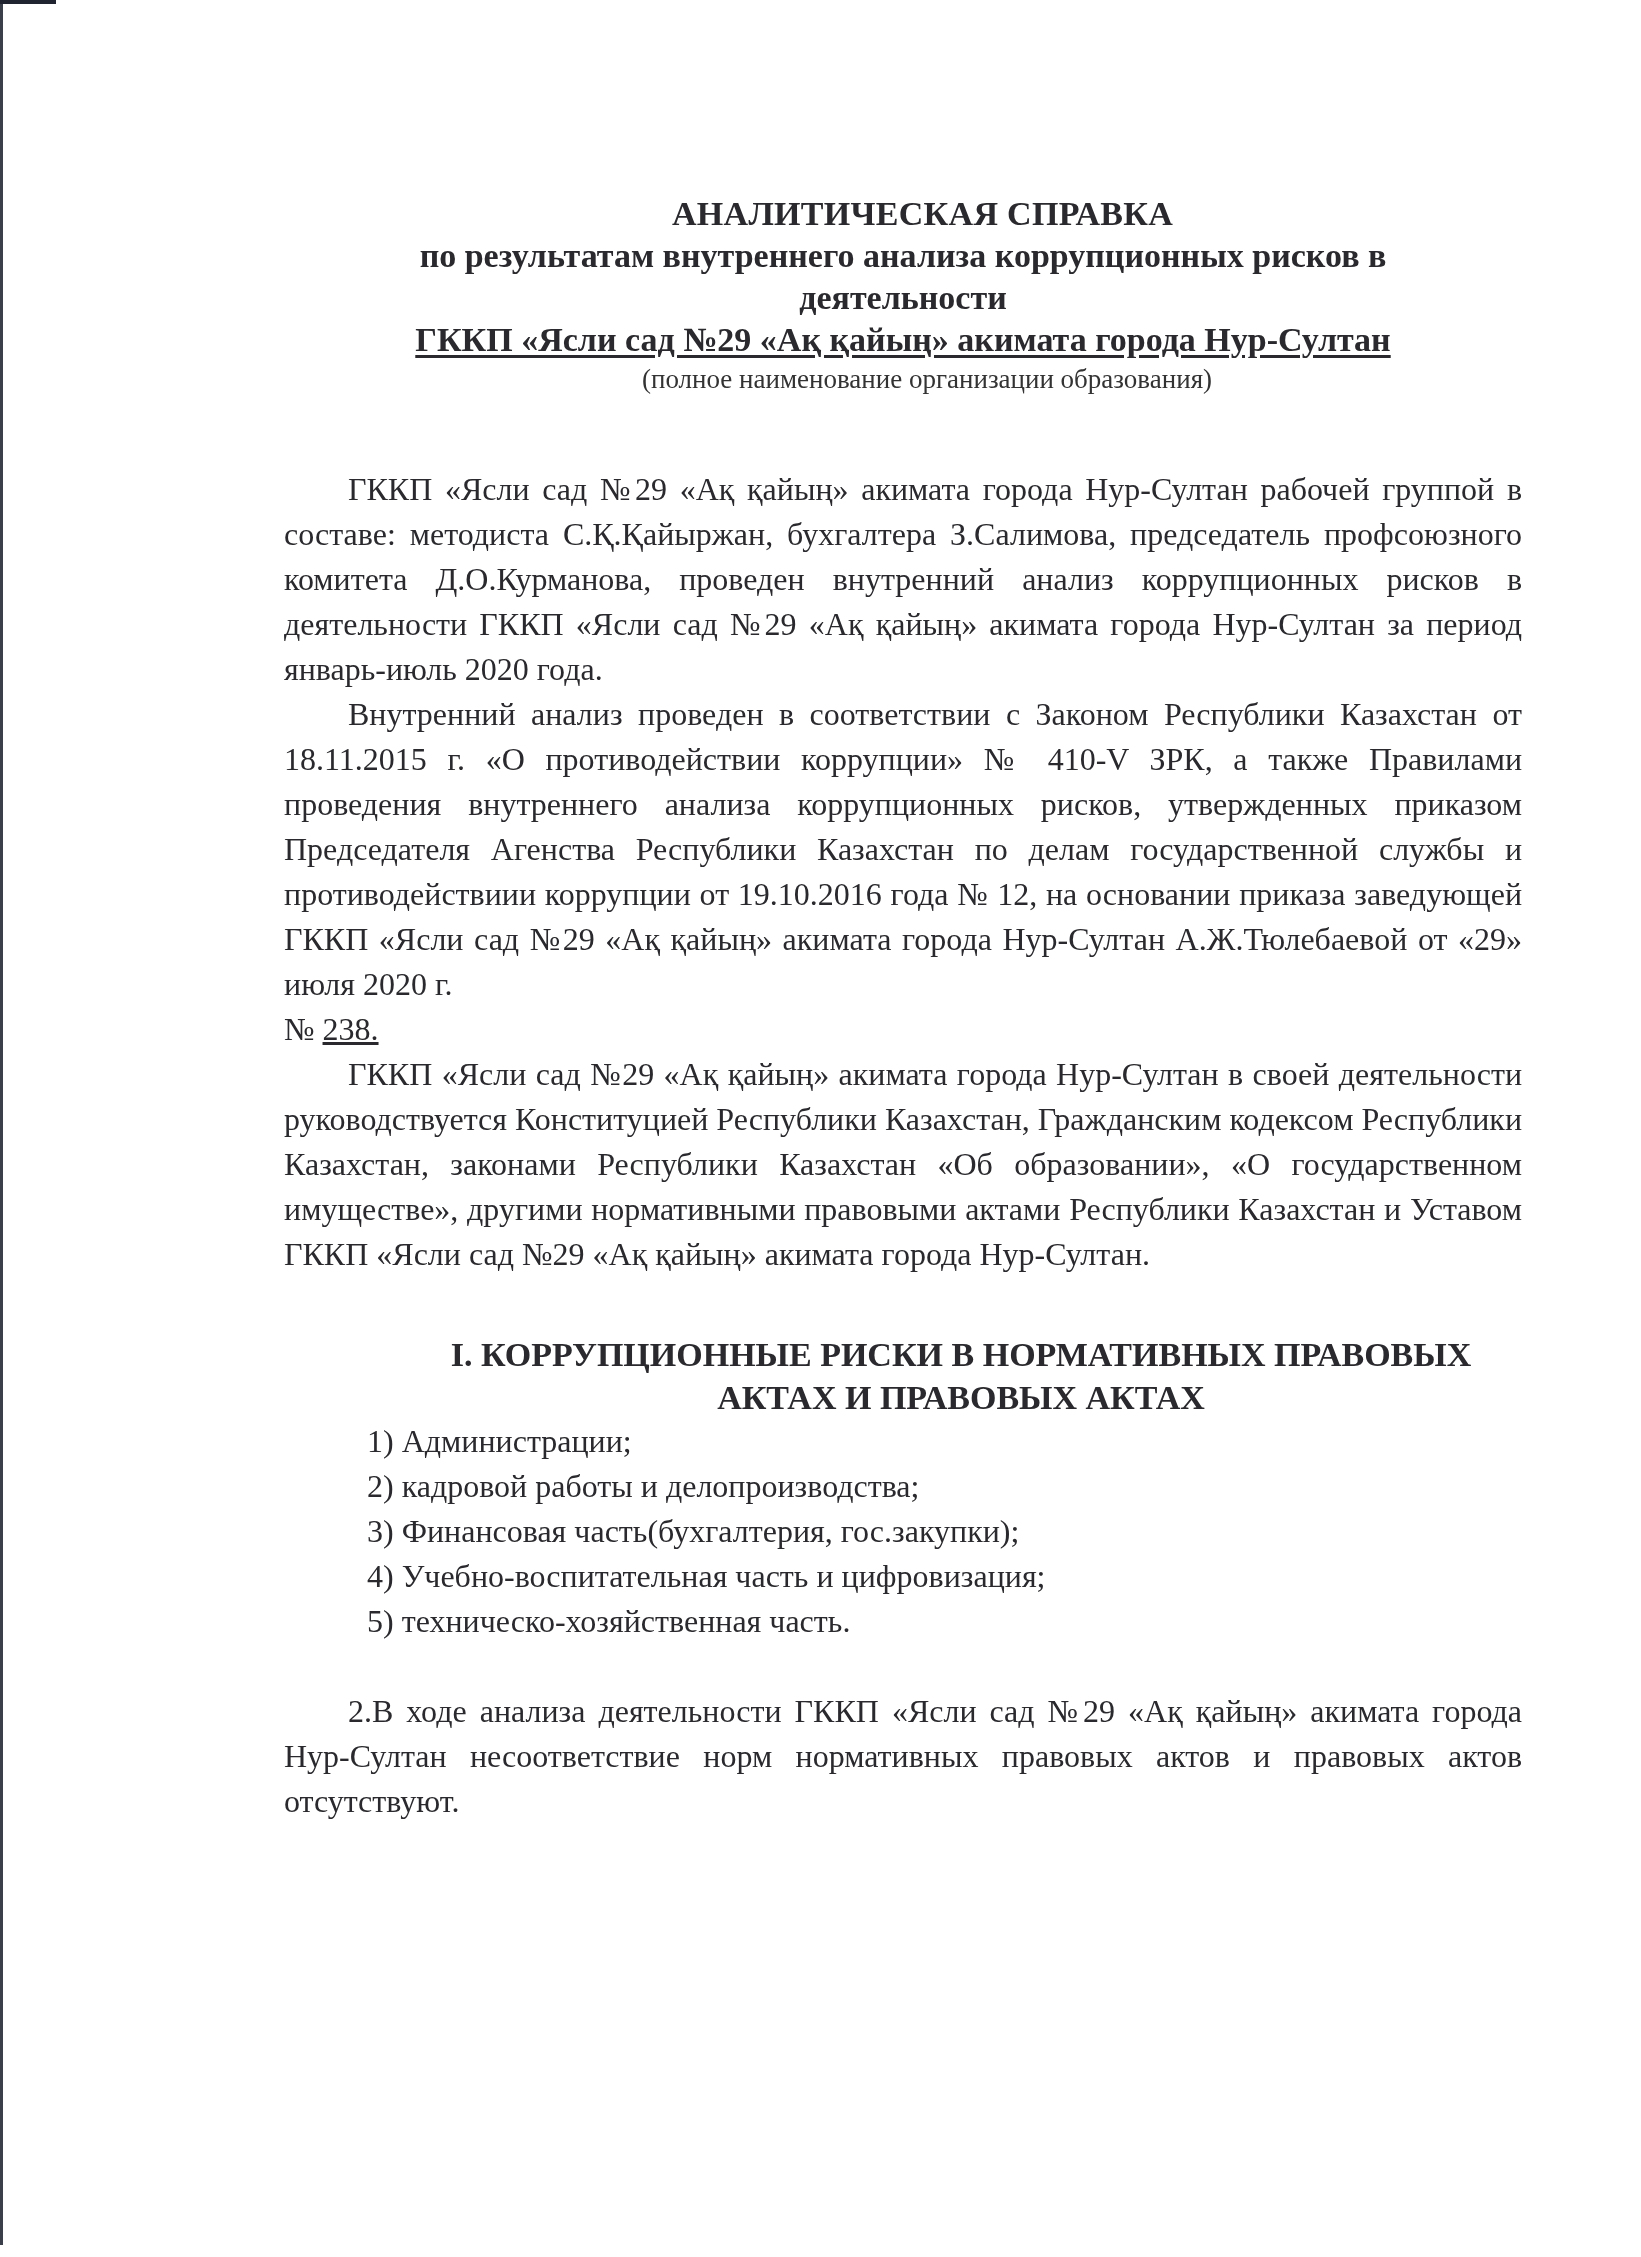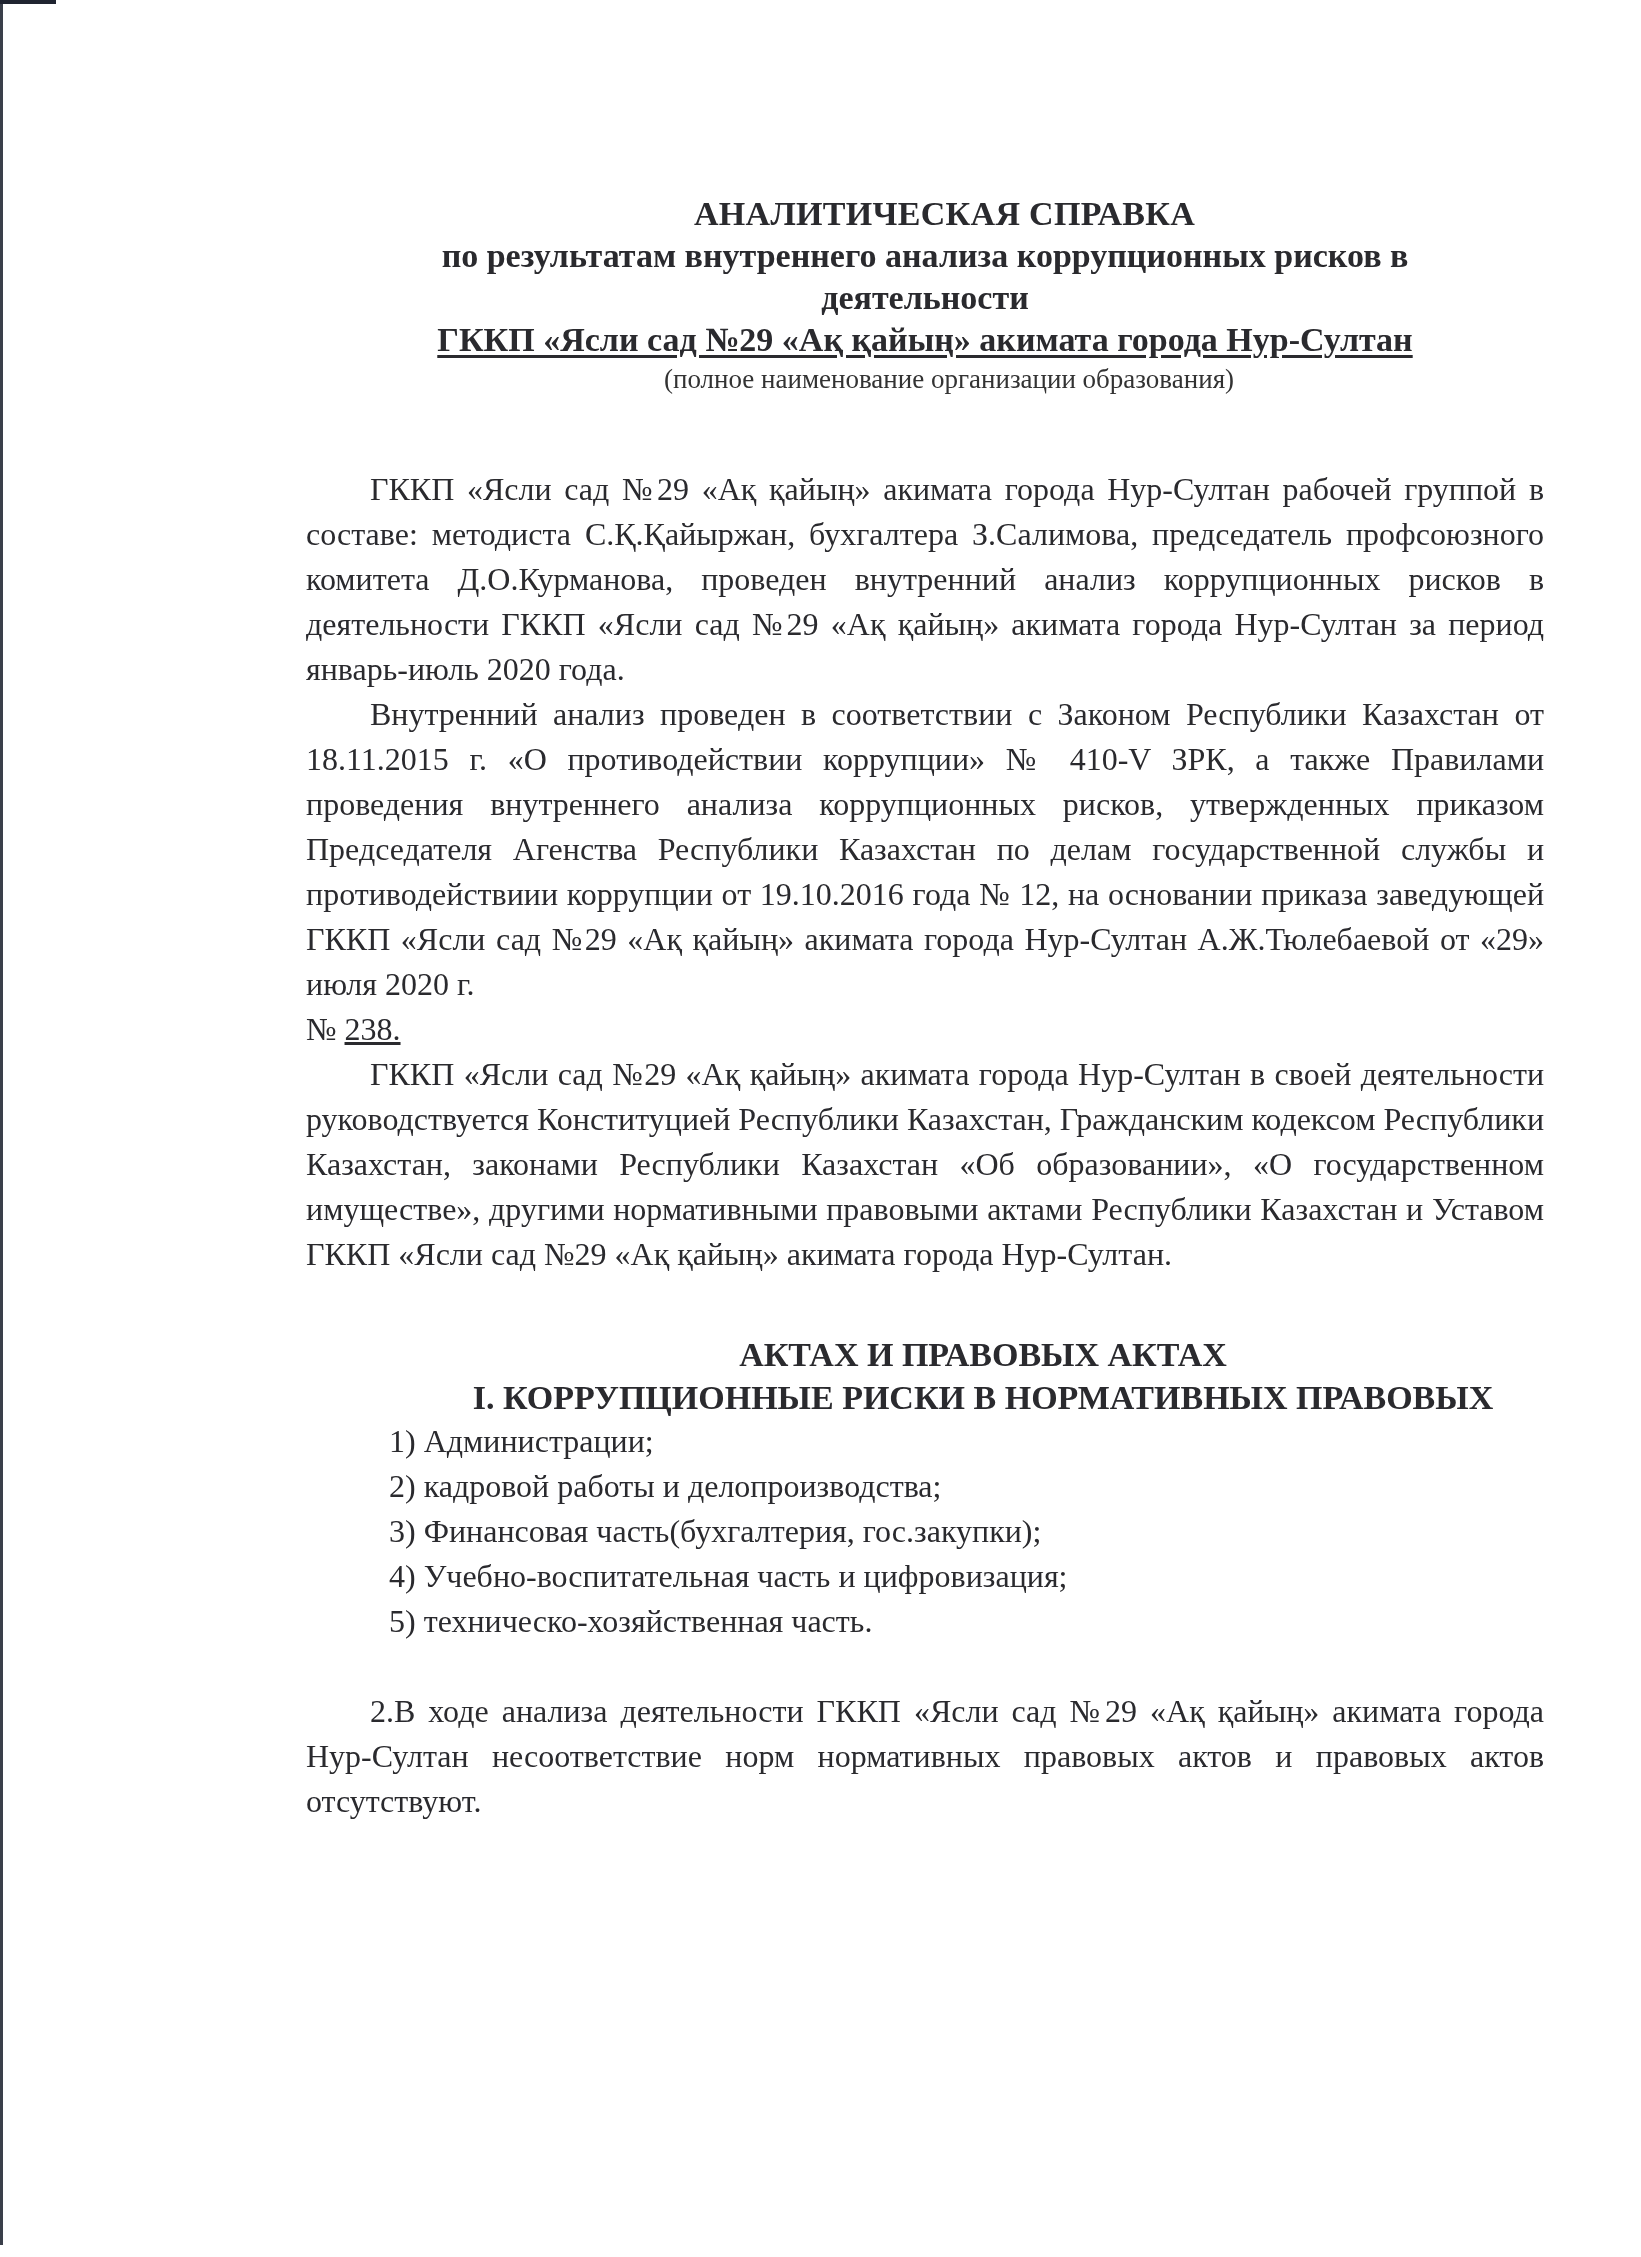--- a/index.html
+++ b/index.html
@@ -2,21 +2,21 @@
 <html><head>
 <meta charset="utf-8">
 <style>
   html, body { margin: 0; padding: 0; }
   body {
     width: 1641px; height: 2257px; background: #ffffff; position: relative; overflow: hidden;
     font-family: "Liberation Serif", "DejaVu Serif", serif; color: #2a2a2e;
   }
   .edge-left { position: absolute; left: 0; top: 0; width: 2.9px; height: 2245px; background: #3a3f4a; }
   .corner-mark { position: absolute; left: 0; top: 0; width: 56px; height: 3.9px; background: #1f2430; }
-  .page { position: absolute; left: 306px; top: 193px; width: 1238px; }
+  .page { position: absolute; left: 284px; top: 193px; width: 1238px; }
   .title-block { text-align: center; font-weight: bold; }
   .title { font-size: 34px; line-height: 42px; letter-spacing: 0.3px; margin: 0; padding-left: 39px; }
   .subtitle { font-size: 34px; line-height: 42px; margin: 0; }
   .org { font-size: 34px; line-height: 42px; margin: 0; text-decoration: underline; text-decoration-thickness: 2.9px; text-underline-offset: 3.9px; }
   .caption { font-size: 27px; line-height: 35px; font-weight: normal; margin: 1px 0 0 0; padding-left: 48px; color: #333; }
   .body-text { font-size: 32px; line-height: 45px; text-align: justify; margin: 0; }
   .indent { text-indent: 64px; }
   .p1 { margin-top: 70px; }
   .section-heading { text-align: center; font-weight: bold; font-size: 34px; line-height: 43px; margin: 56px 0 0 0; padding-left: 116px; }
   .section-heading div { }
@@ -40,22 +40,22 @@
     <p class="org">ГККП «Ясли сад №29 «Ақ қайың» акимата города Нур-Султан</p>
     <p class="caption">(полное наименование организации образования)</p>
   </div>
 
   <p class="body-text indent p1">ГККП «Ясли сад №29 «Ақ қайың» акимата города Нур-Султан рабочей группой в составе: методиста С.Қ.Қайыржан, бухгалтера З.Салимова, председатель профсоюзного комитета Д.О.Курманова, проведен внутренний анализ коррупционных рисков в деятельности ГККП «Ясли сад №29 «Ақ қайың» акимата города Нур-Султан за период январь-июль 2020 года.</p>
   <p class="body-text indent">Внутренний анализ проведен в соответствии с Законом Республики Казахстан от 18.11.2015 г. «О противодействии коррупции» № 410-V ЗРК, а также Правилами проведения внутреннего анализа коррупционных рисков, утвержденных приказом Председателя Агенства Республики Казахстан по делам государственной службы и противодействиии коррупции от 19.10.2016 года № 12, на основании приказа заведующей ГККП «Ясли сад №29 «Ақ қайың» акимата города Нур-Султан  А.Ж.Тюлебаевой от «29» июля 2020 г.</p>
   <p class="body-text"><span>№ </span><span class="u">238.</span></p>
   <p class="body-text indent">ГККП «Ясли сад №29 «Ақ қайың» акимата города Нур-Султан в своей деятельности руководствуется Конституцией Республики Казахстан, Гражданским кодексом Республики Казахстан, законами Республики Казахстан «Об образовании», «О государственном имуществе», другими нормативными правовыми актами Республики Казахстан и Уставом ГККП «Ясли сад №29 «Ақ қайың» акимата города Нур-Султан.</p>
 
   <div class="section-heading">
+    <div>I. КОРРУПЦИОННЫЕ РИСКИ В НОРМАТИВНЫХ ПРАВОВЫХ</div>
     <div>АКТАХ И ПРАВОВЫХ АКТАХ</div>
-    <div>I. КОРРУПЦИОННЫЕ РИСКИ В НОРМАТИВНЫХ ПРАВОВЫХ</div>
   </div>
 
   <ul class="list">
     <li>1) Администрации;</li>
     <li>2) кадровой работы и делопроизводства;</li>
     <li>3) Финансовая часть(бухгалтерия, гос.закупки);</li>
     <li>4) Учебно-воспитательная часть и цифровизация;</li>
     <li>5) техническо-хозяйственная часть.</li>
   </ul>
 

